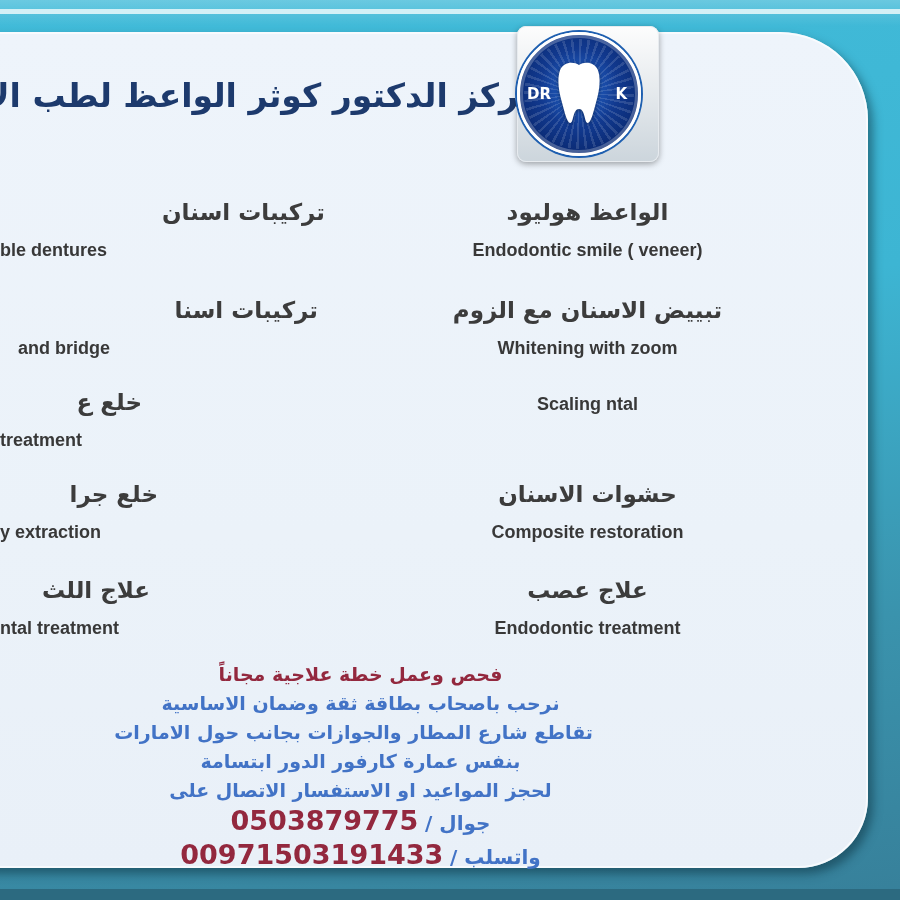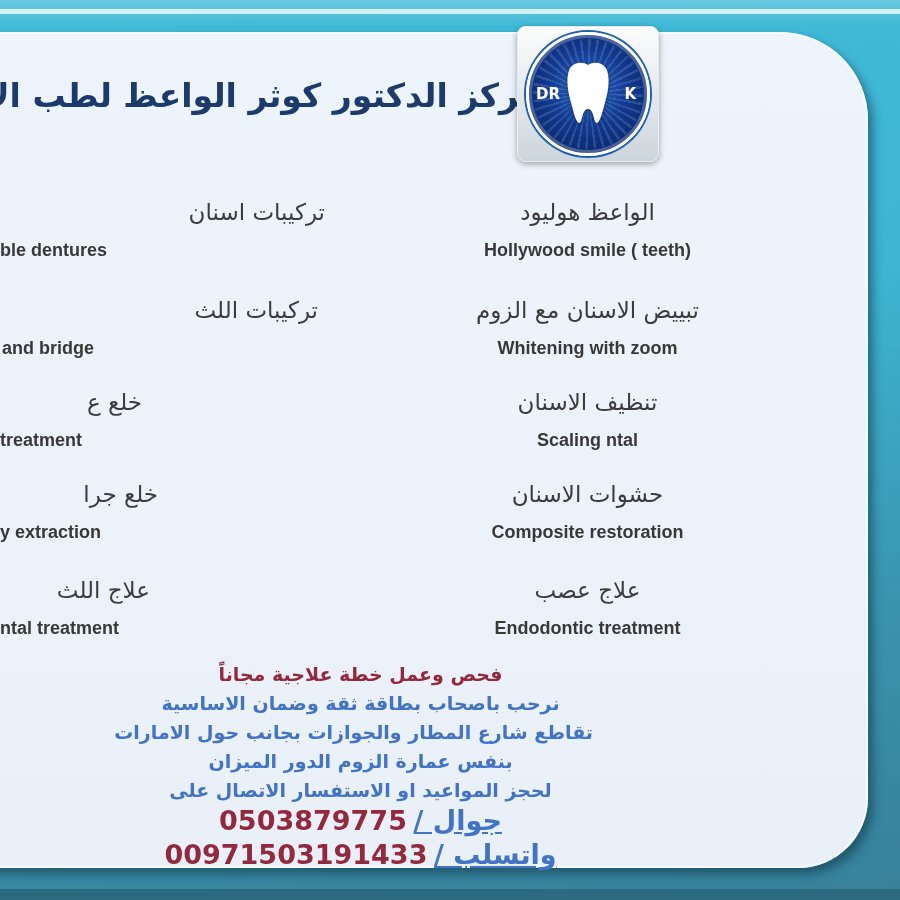--- a/index.html
+++ b/index.html
@@ -14,48 +14,48 @@
     background:linear-gradient(180deg,#eef4fb 0%,#ebf2f9 60%,#e9f0f8 100%);
     border-radius:0 88px 70px 0;
     box-shadow:5px 6px 10px rgba(10,45,60,.5), inset 0 0 0 2px rgba(255,255,255,.65);}
   
   .title{position:absolute;top:76px;right:360px;white-space:nowrap;direction:rtl;
     font-weight:bold;font-size:33px;color:#1d3a6d;letter-spacing:0;}
   
   .logo{position:absolute;top:26px;left:517px;width:142px;height:136px;
     background:linear-gradient(180deg,#fdfdfd,#ccd5dc);border-radius:9px;
     box-shadow:0 2px 6px rgba(0,0,0,.35), inset 0 0 0 1px #e7ebef;
-    display:flex;align-items:center;justify-content:center;z-index:3;}
+    display:flex;align-items:center;justify-content:flex-start;z-index:3;}
   .logo-circle{position:relative;width:118px;height:118px;border-radius:50%;
     background:radial-gradient(circle at 50% 45%,#2a6fd6 0%,#11398f 45%,#0a2a73 75%,#071f5c 100%);
     border:3px solid #ffffff;box-shadow:0 0 0 2px #1e5fb0, inset 0 0 0 3px rgba(255,255,255,.25);
     display:flex;align-items:center;justify-content:center;}
   .logo-circle::before{content:"";position:absolute;inset:4px;border-radius:50%;
     background:repeating-conic-gradient(rgba(255,255,255,.13) 0deg 3deg,rgba(255,255,255,0) 3deg 9deg);}
   .tooth-svg{position:relative;width:58px;height:74px;filter:drop-shadow(0 1px 2px rgba(0,0,0,.45));}
   .logo-dr{position:absolute;left:7px;top:50%;transform:translateY(-50%);
     color:#fff;font-weight:bold;font-size:15px;font-family:"DejaVu Sans",sans-serif;}
   .logo-k{position:absolute;right:11px;top:50%;transform:translateY(-50%);
     color:#fff;font-weight:bold;font-size:15px;}
   
   .svc{position:absolute;z-index:2;}
-  .svc .ar{direction:rtl;font-weight:normal;font-size:23px;line-height:36px;color:#3c3c3c;}
+  .svc .ar{direction:rtl;font-weight:bold;font-size:23px;line-height:36px;color:#3c3c3c;}
   .svc .en{direction:ltr;font-weight:bold;font-size:18px;line-height:30px;margin-top:5px;color:#383838;
     font-family:"Liberation Sans","DejaVu Sans",sans-serif;}
   .svc-right{left:420px;width:335px;text-align:center;}
   .svc-left{left:0;width:335px;}
   .svc-left .ar{text-align:right;}
   .svc-left .en{text-align:left;}
   
   .footer{position:absolute;top:660px;left:128px;width:465px;text-align:center;direction:rtl;z-index:2;}
   .f-line{font-weight:bold;font-size:19px;line-height:29px;white-space:nowrap;}
   .f-blue{color:#4273c6;}
   .f-maroon{color:#93283e;}
   .f-phone{line-height:31px;}
-  .p-label{color:#4273c6;font-size:27px;font-weight:bold;text-decoration:underline;}
+  .p-label{color:#4273c6;font-size:20px;font-weight:bold;}
   .p-num{color:#93283e;font-size:27px;font-weight:bold;letter-spacing:.5px;}
 </style>
 </head>
 <body>
 
 <div class="canvas">
 
   <div class="top-line"></div>
   <div class="card"></div>
   <div class="bottom-strip"></div>
@@ -67,65 +67,64 @@
       <span class="logo-dr">DR</span>
       <svg class="tooth-svg" viewBox="0 0 100 120" xmlns="http://www.w3.org/2000/svg">
         <path d="M50 10 C40 3 22 5 17 20 C12 36 15 56 21 76 C25 90 29 110 35 110 C41 110 39 86 50 86 C61 86 59 110 65 110 C71 110 75 90 79 76 C85 56 88 36 83 20 C78 5 60 3 50 10 Z" fill="#ffffff"></path>
       </svg>
       <span class="logo-k">K</span>
     </div>
   </div>
 
   <div class="svc svc-right" style="top:194px">
     <div class="ar">الواعظ هوليود</div>
-    <div class="en">Hollywood smile ( teeth)</div>
+    <div class="en">Endodontic smile ( veneer)</div>
   </div>
   <div class="svc svc-right" style="top:292px">
     <div class="ar">تبييض الاسنان مع الزوم</div>
     <div class="en">Whitening with zoom</div>
   </div>
   <div class="svc svc-right" style="top:384px">
-    <div class="ar">تنظيف الاسنان</div>
     <div class="en">Scaling ntal</div>
   </div>
   <div class="svc svc-right" style="top:572px">
     <div class="ar">علاج عصب</div>
     <div class="en">Endodontic treatment</div>
   </div>
   <div class="svc svc-right" style="top:476px">
     <div class="ar">حشوات الاسنان</div>
     <div class="en">Composite restoration</div>
   </div>
 
   <div class="svc svc-left" style="top:194px">
     <div class="ar" style="width:325px">تركيبات اسنان</div>
     <div class="en">ble dentures</div>
   </div>
   <div class="svc svc-left" style="top:292px">
-    <div class="ar" style="width:318px">تركيبات اللث</div>
-    <div class="en" style="margin-left:2px">and bridge</div>
+    <div class="ar" style="width:318px">تركيبات اسنا</div>
+    <div class="en" style="margin-left:18px">and bridge</div>
   </div>
   <div class="svc svc-left" style="top:384px">
     <div class="ar" style="width:142px">خلع ع</div>
     <div class="en">treatment</div>
   </div>
   <div class="svc svc-left" style="top:476px">
     <div class="ar" style="width:158px">خلع جرا</div>
     <div class="en">y extraction</div>
   </div>
   <div class="svc svc-left" style="top:572px">
     <div class="ar" style="width:150px">علاج اللث</div>
     <div class="en">ntal treatment</div>
   </div>
 
   <div class="footer">
     <div class="f-line f-maroon">فحص وعمل خطة علاجية مجاناً</div>
     <div class="f-line f-blue">نرحب باصحاب بطاقة ثقة وضمان الاساسية</div>
     <div class="f-line f-blue">تقاطع شارع المطار والجوازات بجانب حول الامارات</div>
-    <div class="f-line f-blue">بنفس عمارة الزوم الدور الميزان</div>
+    <div class="f-line f-blue">بنفس عمارة كارفور الدور ابتسامة</div>
     <div class="f-line f-blue">لحجز المواعيد او الاستفسار الاتصال على</div>
     <div class="f-line f-phone">
       <span class="p-label">جوال /</span>
       <span class="p-num">0503879775</span>
     </div>
     <div class="f-line f-phone">
       <span class="p-label">واتسلب /</span>
       <span class="p-num">00971503191433</span>
     </div>
   </div>

